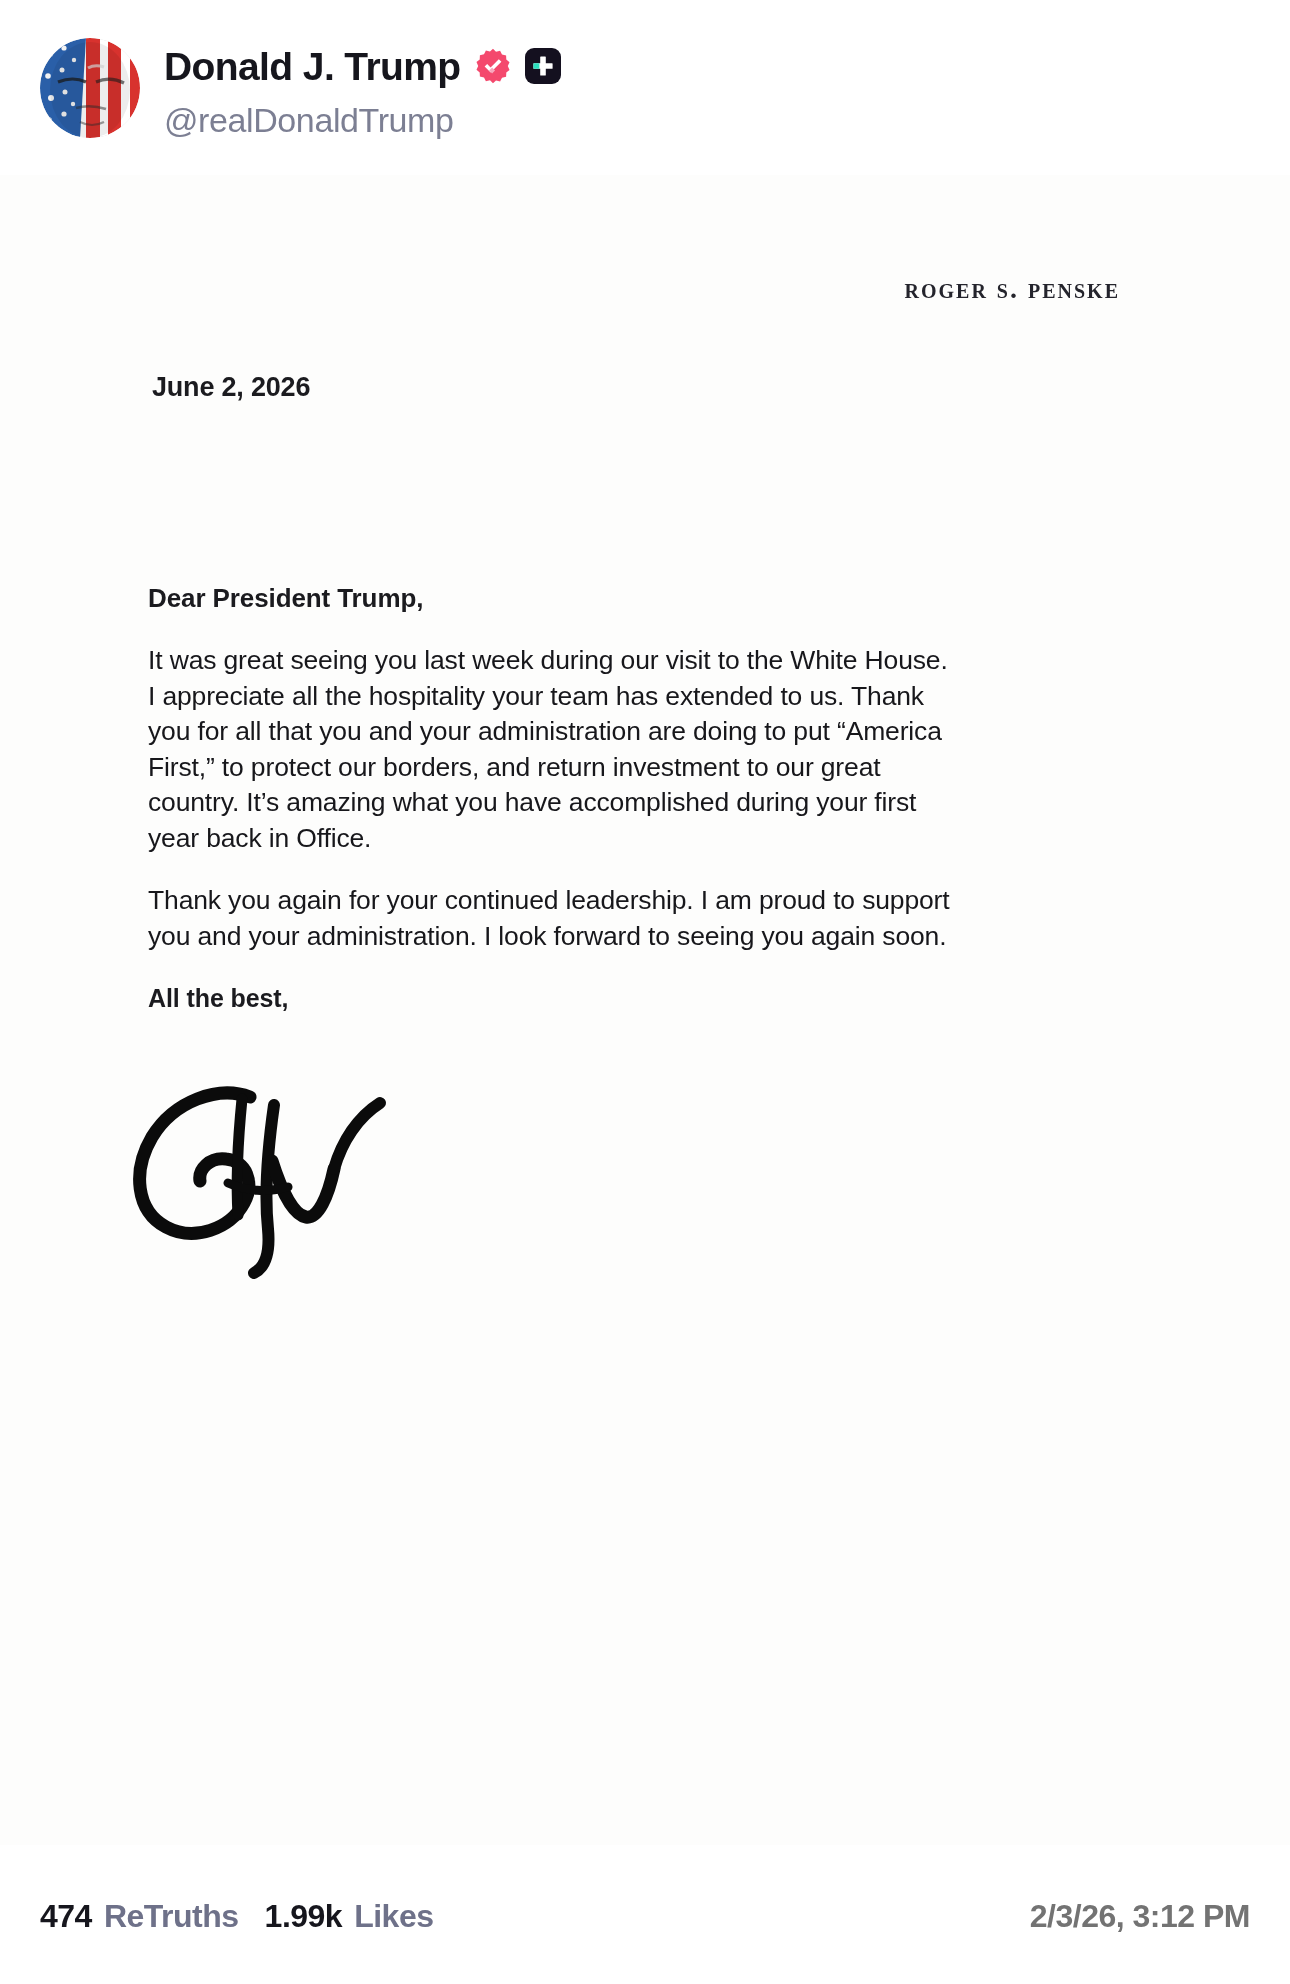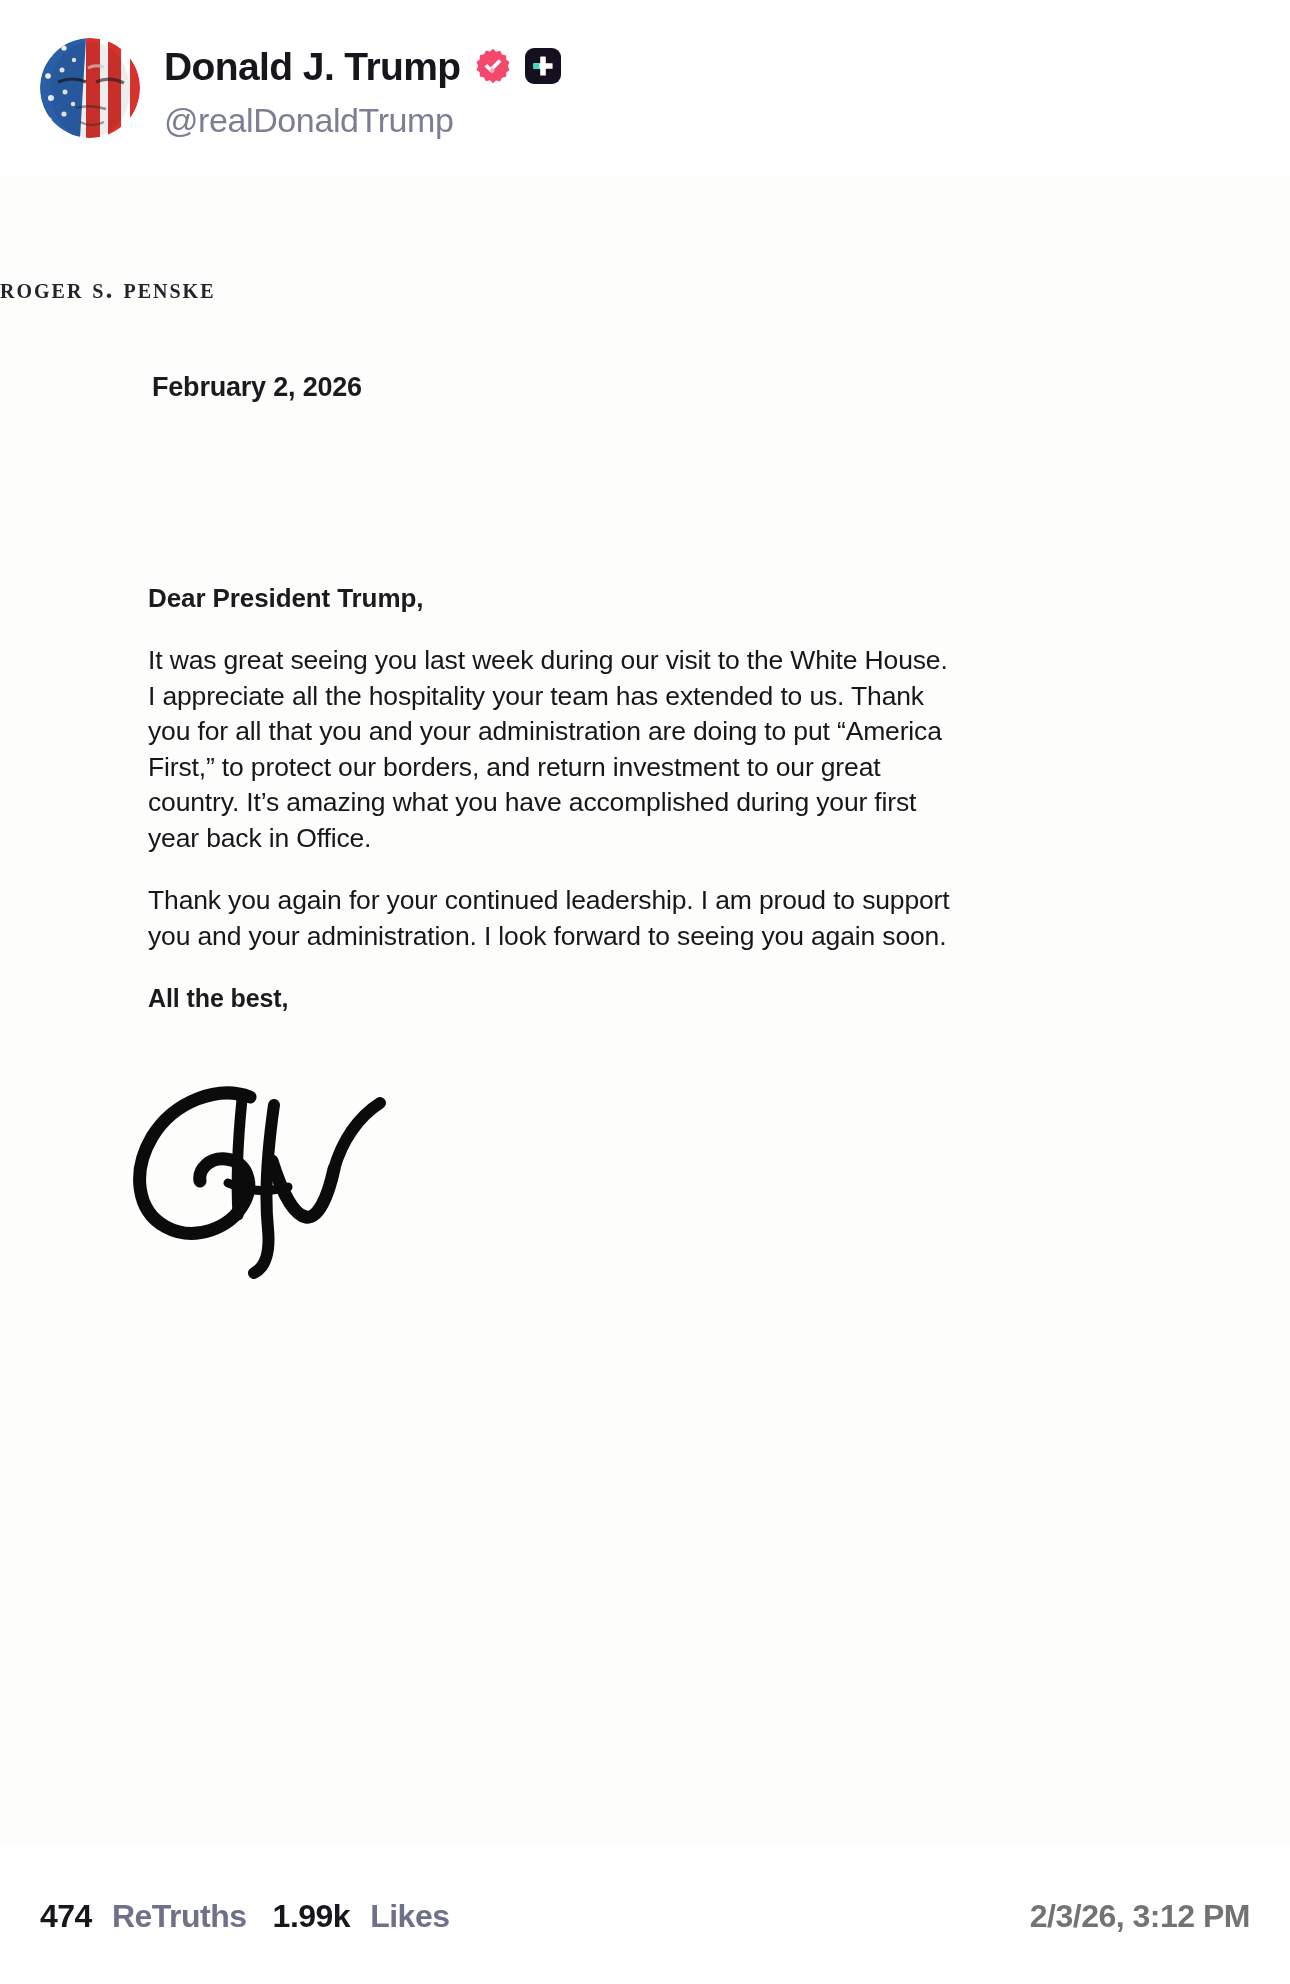--- a/index.html
+++ b/index.html
@@ -98,21 +98,21 @@
     left: 0; top: 0;
     width: 1290px;
     height: 1670px;
     background: #fdfdfc;
   }
   .letterhead {
     position: absolute;
     top: 98px;
     left: 0;
     width: 1120px;
-    text-align: left;
+    text-align: right;
     font-family: "Liberation Serif", serif;
     font-size: 28px;
     font-weight: bold;
     letter-spacing: 2.0px;
     color: #24242c;
     font-variant: small-caps;
     text-transform: lowercase;
   }
   .letterhead::first-letter { }
   .letter-date {
@@ -174,21 +174,21 @@
     background: #ffffff;
   }
   .stats-left {
     display: flex;
     align-items: baseline;
     gap: 26px;
   }
   .stat-group {
     display: flex;
     align-items: baseline;
-    gap: 20px;
+    gap: 12px;
   }
   .stat-num {
     font-size: 32px;
     font-weight: bold;
     color: #16161d;
     letter-spacing: -0.5px;
   }
   .stat-label {
     font-size: 32px;
     font-weight: bold;
@@ -270,21 +270,21 @@
 
     <div class="handle">@realDonaldTrump</div>
   </div>
 </div>
 
 <div class="letter-wrap">
   <div class="letter-page">
 
     <div class="letterhead">Roger S. Penske</div>
 
-    <div class="letter-date">February 2, 2026</div>
+    <div class="letter-date">June 2, 2026</div>
 
     <div class="letter-body">
       <div class="salutation">Dear President Trump,</div>
 
       <p class="para">It was great seeing you last week during our visit to the White House. I appreciate all the hospitality your team has extended to us.  Thank you for all that you and your administration are doing to put “America First,” to protect our borders, and return investment to our great country. It’s amazing what you have accomplished during your first year back in Office.</p>
 
 
       <p class="para">Thank you again for your continued leadership. I am proud to support you and your administration. I look forward to seeing you again soon.</p>
 
       <div class="closing">All the best,</div>

